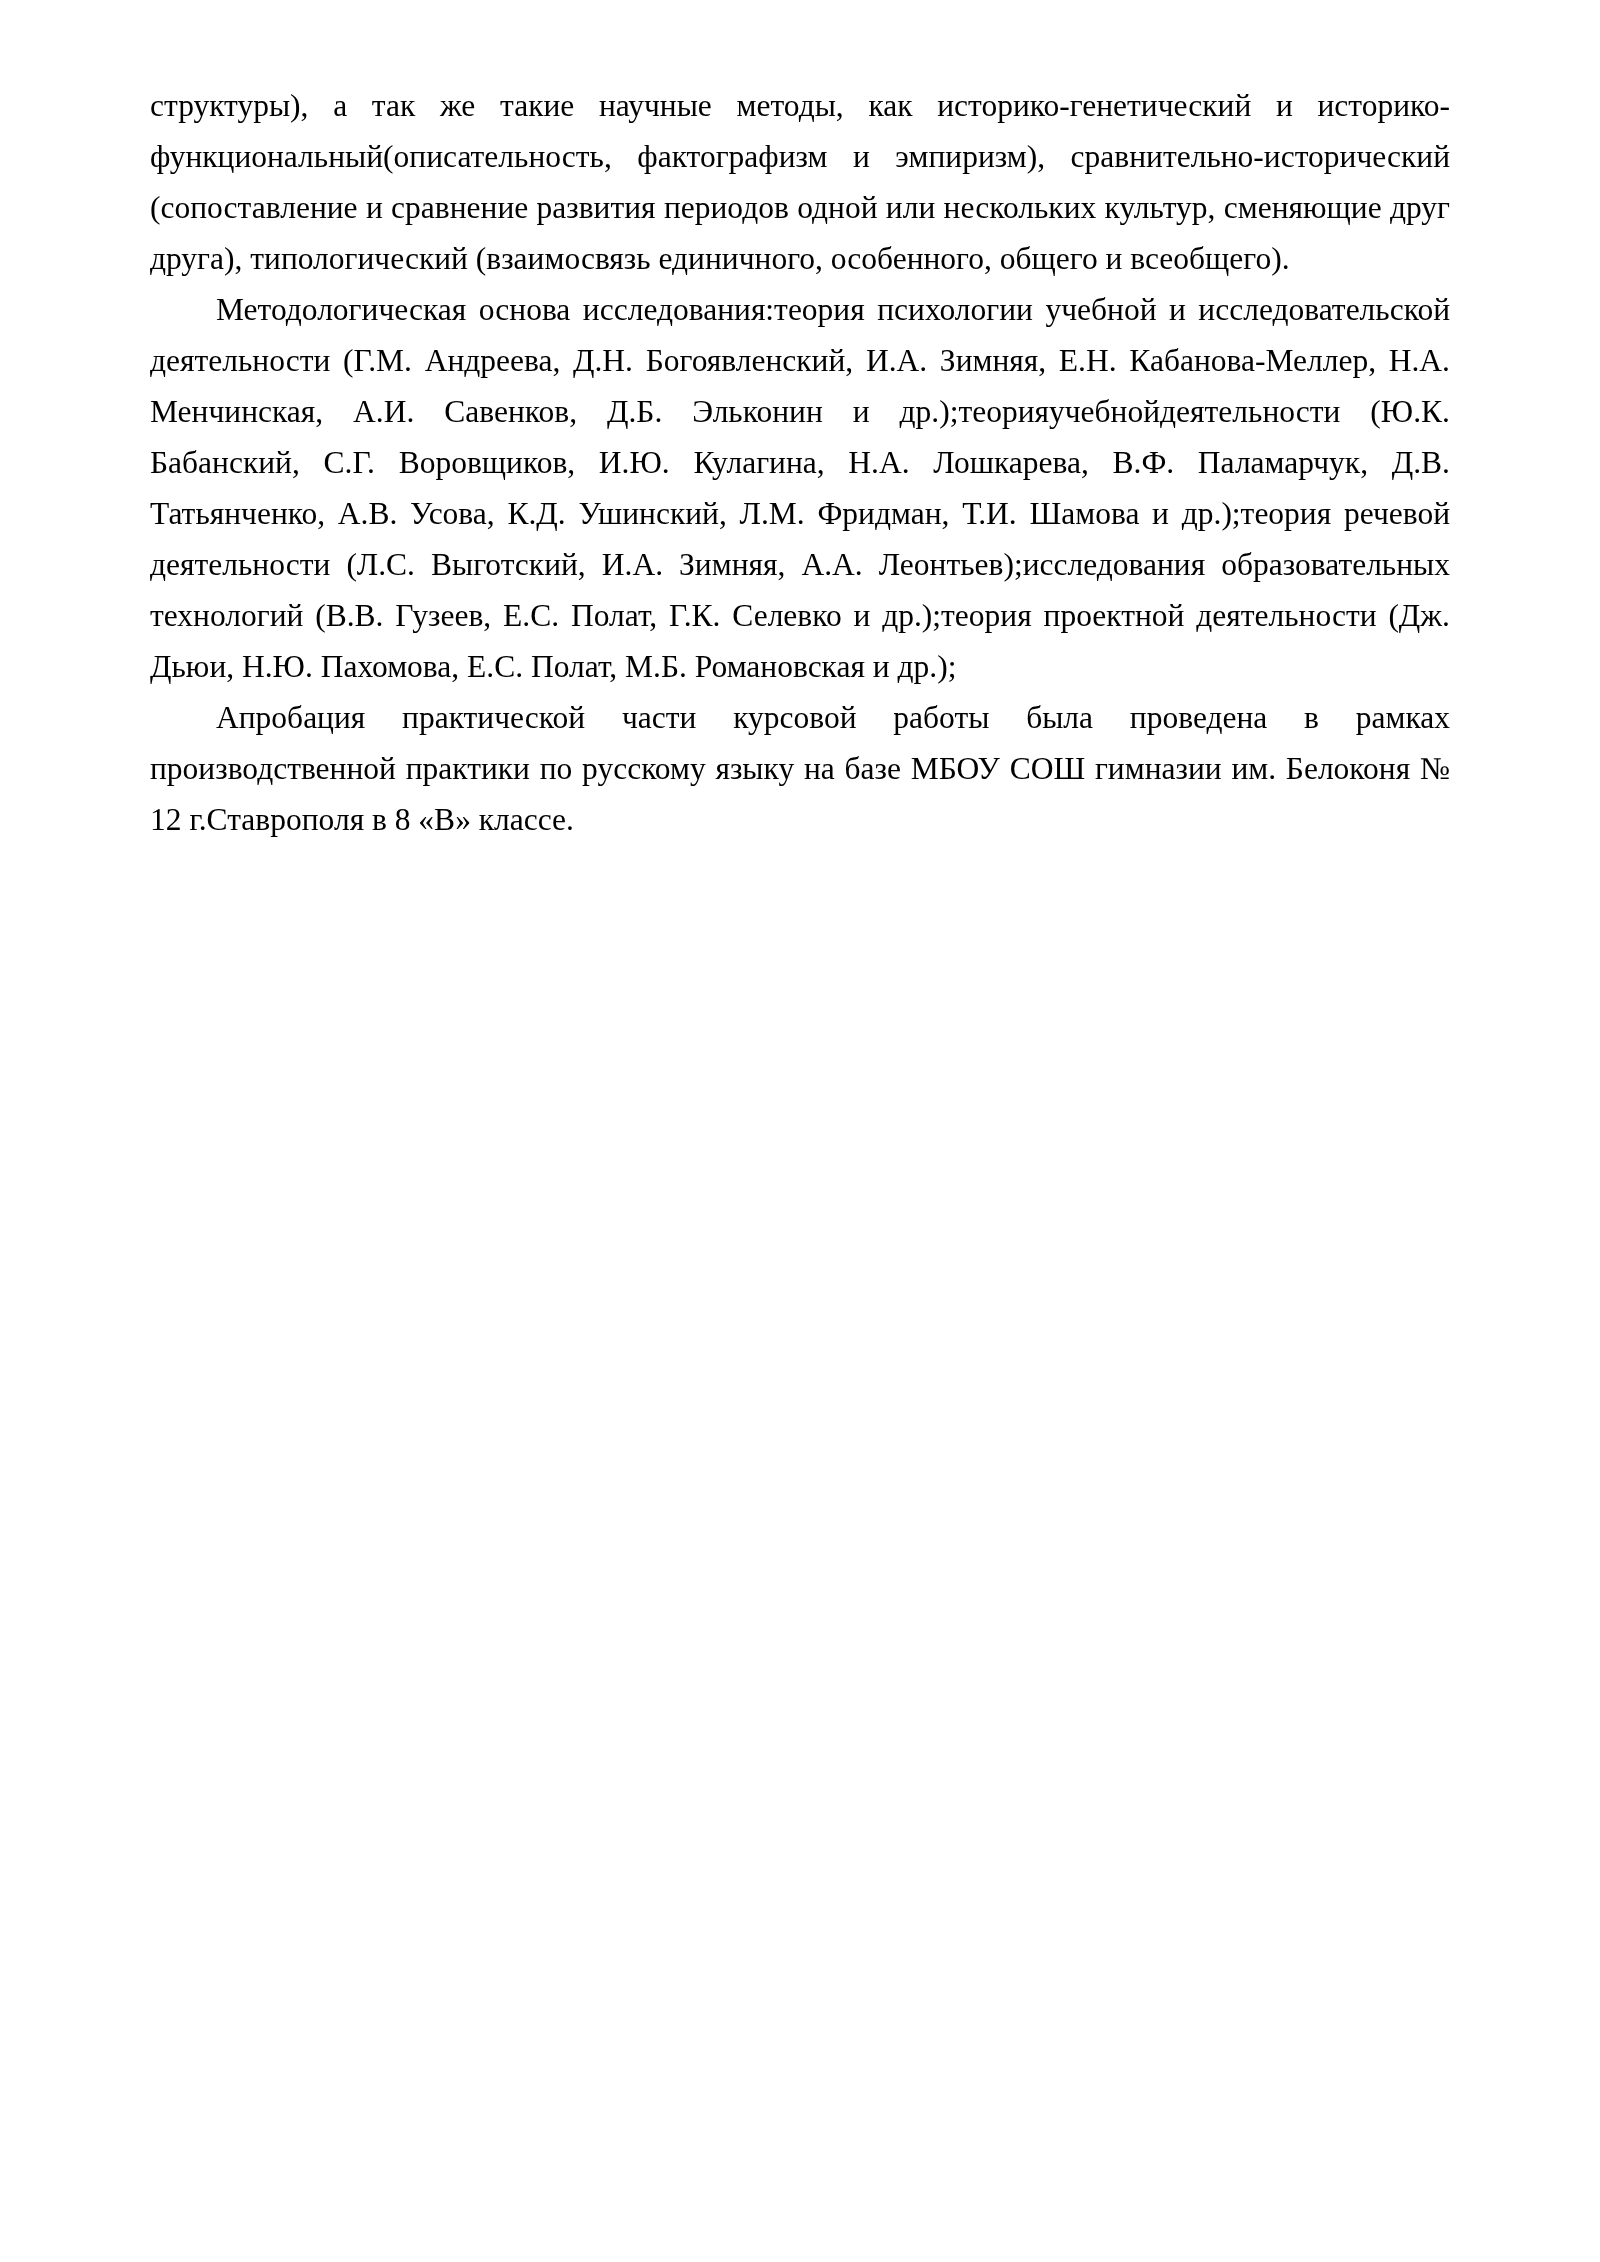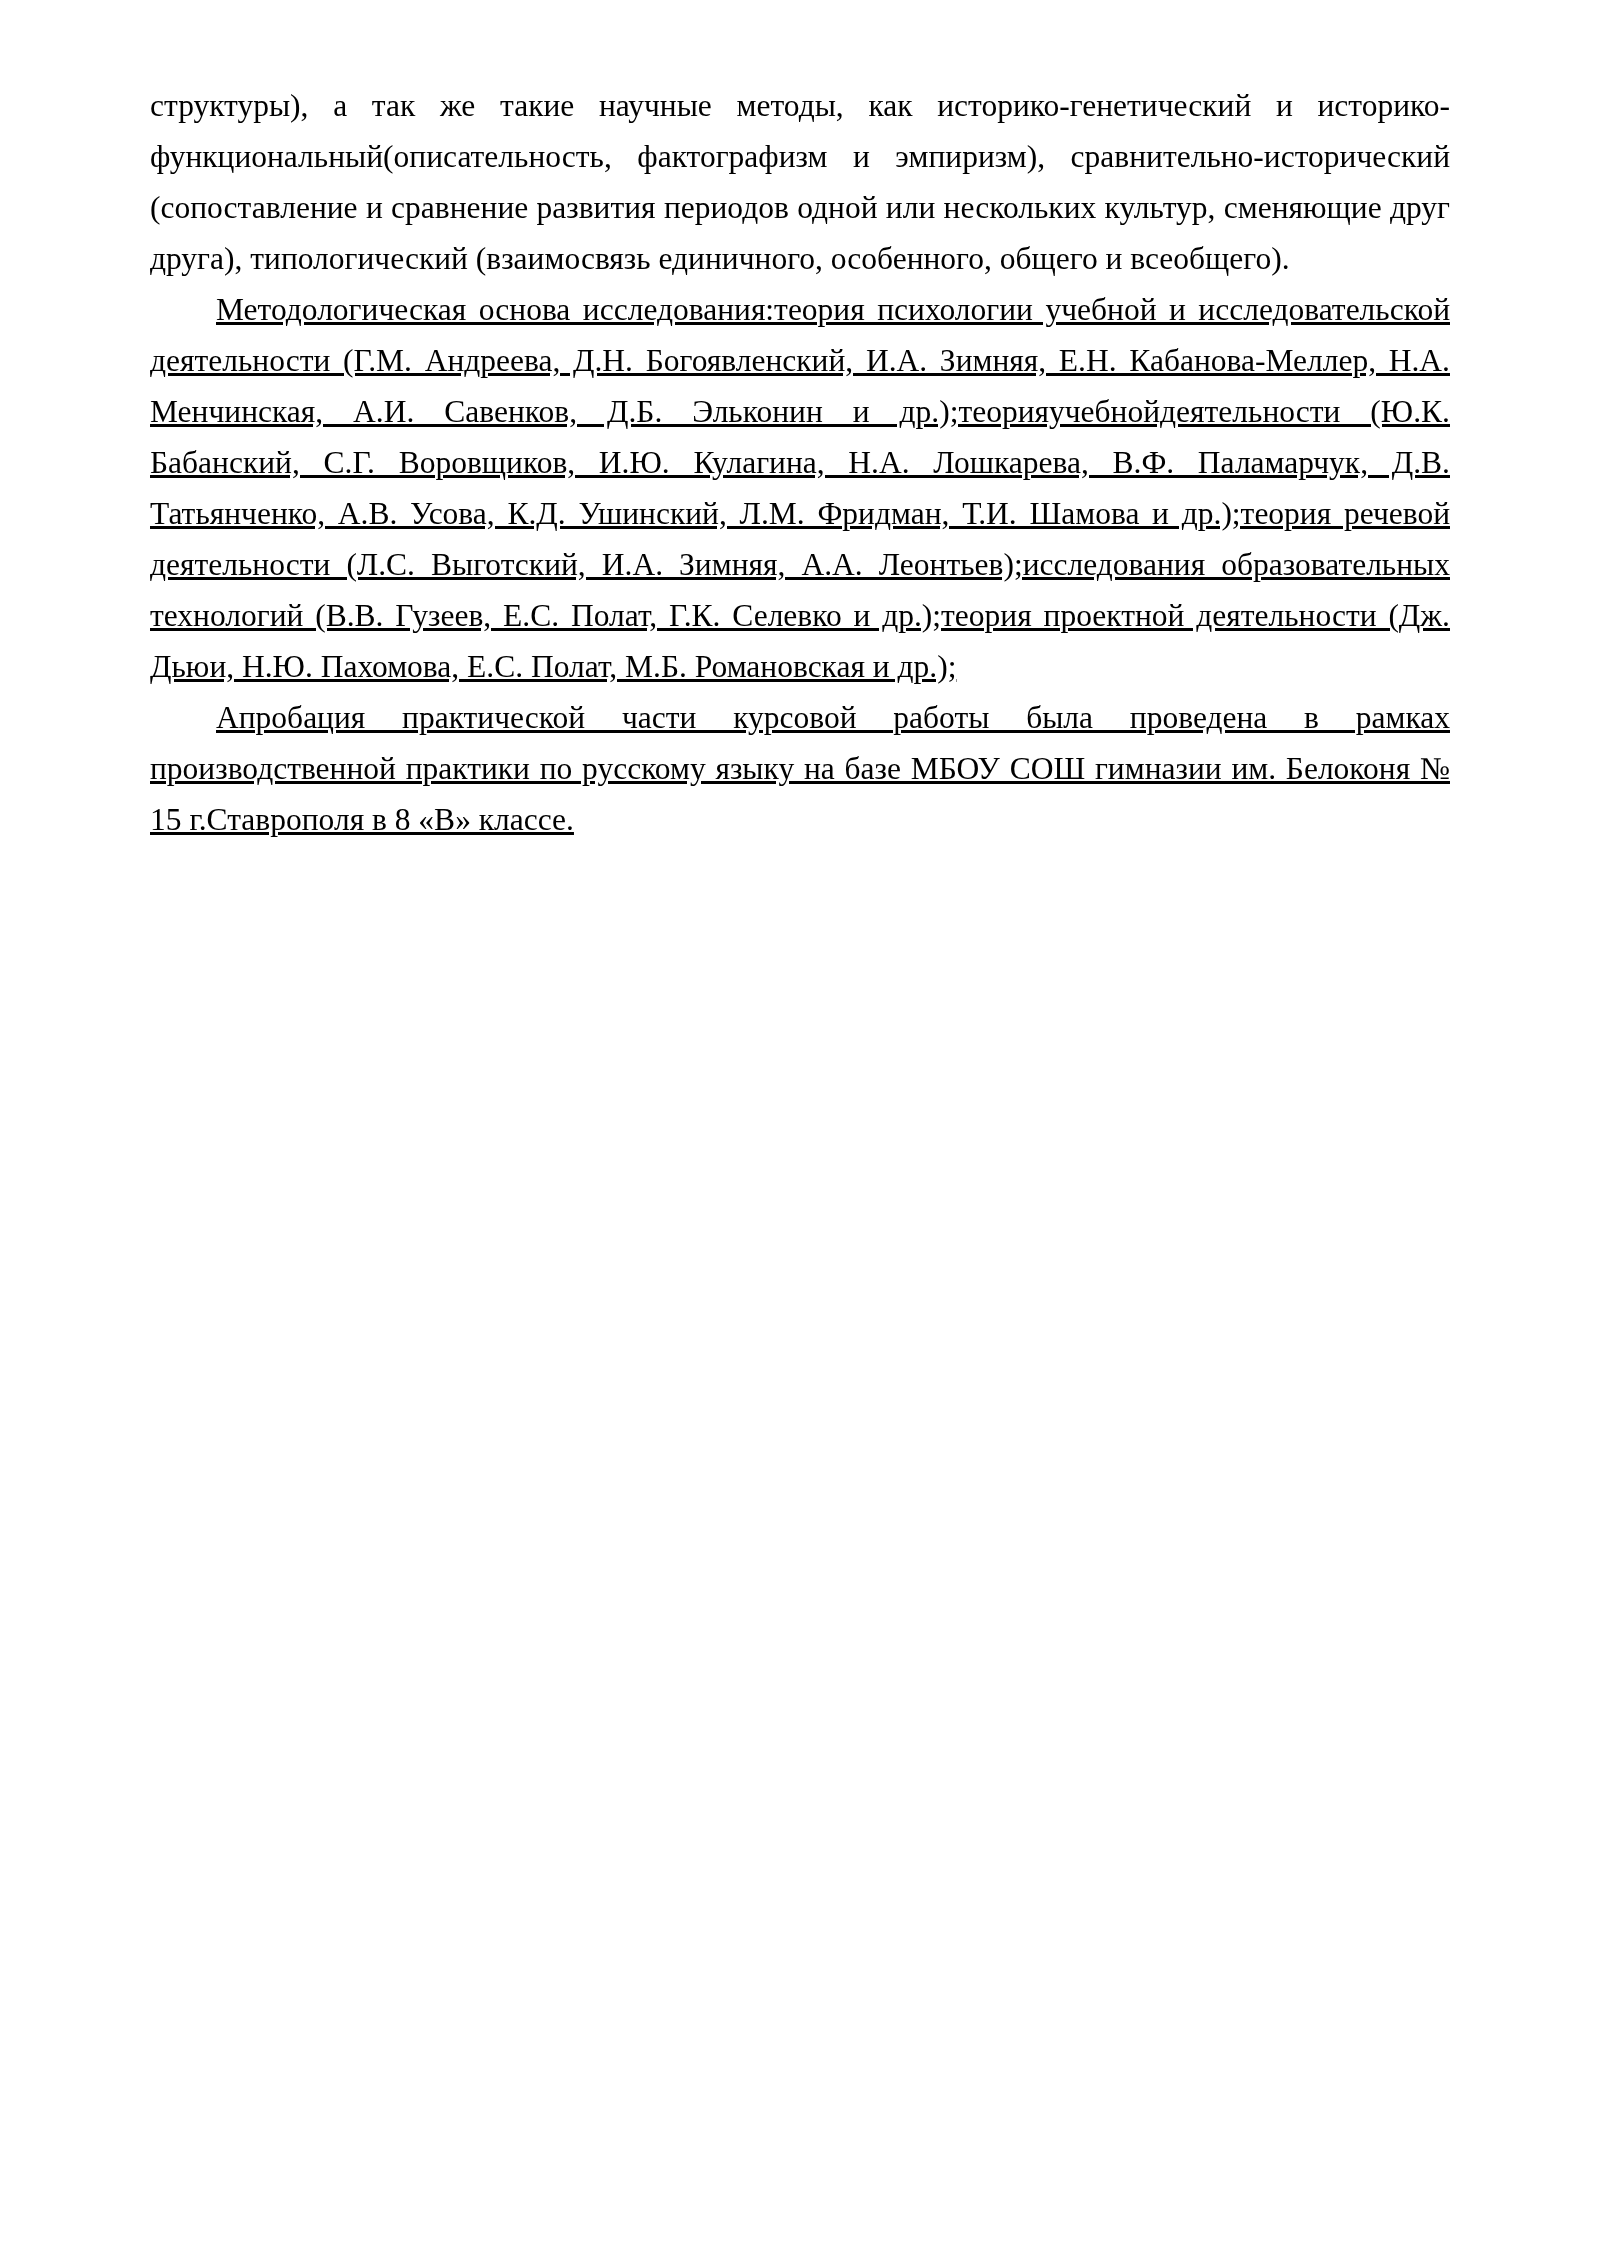--- a/index.html
+++ b/index.html
@@ -24,35 +24,34 @@
     margin: 0;
     font-size: 31.5px;
     line-height: 1.62;
     color: #000000;
     text-align: justify;
     text-justify: inter-word;
     hyphens: none;
   }
   p.indent {
     text-indent: 66px;
-    text-decoration: underline;
   }
   .spacer {
     height: 58px;
   }
 </style>
 </head>
 <body>
 
 <div class="page">
   <div class="doc-body">
 
     <p class="para">структуры), а так же такие научные методы, как историко-генетический и историко-функциональный(описательность, фактографизм и эмпиризм), сравнительно-исторический (сопоставление и сравнение развития периодов одной или нескольких культур, сменяющие друг друга), типологический (взаимосвязь единичного, особенного, общего и всеобщего).</p>
 
     <p class="para indent">Методологическая основа исследования:теория психологии учебной и исследовательской деятельности (Г.М. Андреева, Д.Н. Богоявленский, И.А. Зимняя, Е.Н. Кабанова-Меллер, Н.А. Менчинская, А.И. Савенков, Д.Б. Эльконин и др.);теорияучебнойдеятельности (Ю.К. Бабанский, С.Г. Воровщиков, И.Ю. Кулагина, Н.А. Лошкарева, В.Ф. Паламарчук, Д.В. Татьянченко, А.В. Усова, К.Д. Ушинский, Л.М. Фридман, Т.И. Шамова и др.);теория речевой деятельности (Л.С. Выготский, И.А. Зимняя, А.А. Леонтьев);исследования образовательных технологий (В.В. Гузеев, Е.С. Полат, Г.К. Селевко и др.);теория проектной деятельности (Дж. Дьюи, Н.Ю. Пахомова, Е.С. Полат, М.Б. Романовская и др.);</p>
 
-    <p class="para indent">Апробация практической части курсовой работы была проведена в рамках производственной практики по русскому языку на базе МБОУ СОШ гимназии им. Белоконя № 15 г.Ставрополя в 8 «В» классе.</p>
+    <p class="para indent">Апробация практической части курсовой работы была проведена в рамках производственной практики по русскому языку на базе МБОУ СОШ гимназии им. Белоконя № 12 г.Ставрополя в 8 «В» классе.</p>
 
     <div class="spacer"></div>
 
 
   </div>
 </div>
 
 </body></html>

